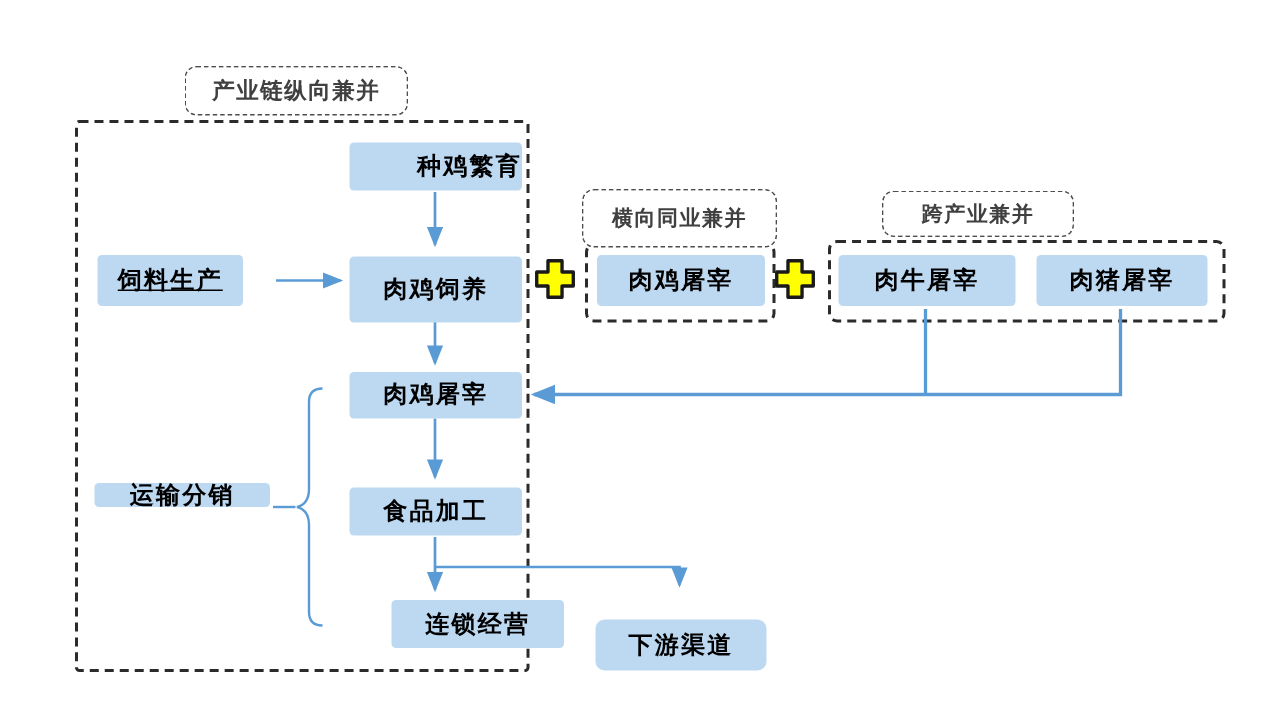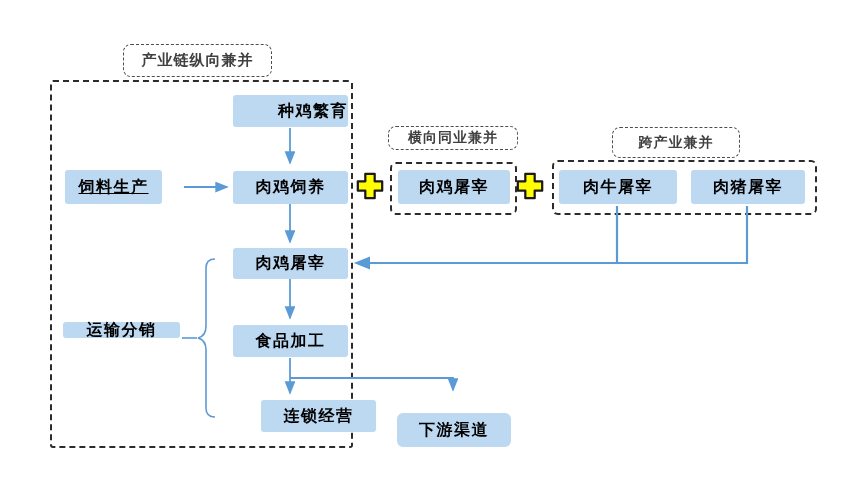--- a/index.html
+++ b/index.html
@@ -80,37 +80,37 @@
 
     <path d="M617,206 L617,263" fill="none" stroke="#5b9bd5" stroke-width="2.2"></path>
     <path d="M747,206 L747,263 L356,263" fill="none" stroke="#5b9bd5" stroke-width="2.2" marker-end="url(#ah)"></path>
 
     <path d="M182,338 L197,338" stroke="#5b9bd5" stroke-width="1.6"></path>
     <path d="M215,259 Q206,259 206,268 L206,326 Q206,336 198,338 Q206,340 206,350 L206,408 Q206,417 215,417" fill="none" stroke="#5b9bd5" stroke-width="1.6"></path>
   </svg>
 
   <div class="abs node" style="left:233px;top:95px;width:115px;height:32px;padding-left:45px;">种鸡繁育</div>
   <div class="abs node" style="left:65px;top:170px;width:97px;height:34px;text-decoration:underline;">饲料生产</div>
-  <div class="abs node" style="left:233px;top:171px;width:115px;height:33px;">肉鸡饲养</div>
+  <div class="abs node" style="left:233px;top:171px;width:115px;height:44px;">肉鸡饲养</div>
   <div class="abs node" style="left:233px;top:248px;width:115px;height:31px;">肉鸡屠宰</div>
   <div class="abs node" style="left:233px;top:325px;width:115px;height:32px;">食品加工</div>
   <div class="abs node" style="left:233px;top:400px;width:115px;height:32px;margin-left:28px;">连锁经营</div>
   <div class="abs node" style="left:63px;top:322px;width:117px;height:16px;">运输分销</div>
 
   <svg class="plus-svg" style="left:355px;top:171px;" width="30" height="30" viewBox="0 0 32 32">
     <path d="M11,3 h10 v8 h8 v10 h-8 v8 h-10 v-8 h-8 v-10 h8 z" fill="#ffff00" stroke="#1a1a1a" stroke-width="2.4" stroke-linejoin="round"></path>
   </svg>
   <svg class="plus-svg" style="left:515px;top:171px;" width="30" height="30" viewBox="0 0 32 32">
     <path d="M11,3 h10 v8 h8 v10 h-8 v8 h-10 v-8 h-8 v-10 h8 z" fill="#ffff00" stroke="#1a1a1a" stroke-width="2.4" stroke-linejoin="round"></path>
   </svg>
 
-  <div class="abs chip" style="left:388px;top:126px;width:130px;height:24px;">横向同业兼并</div>
+  <div class="abs chip" style="left:388px;top:126px;width:130px;height:39px;">横向同业兼并</div>
   <div class="abs dash-group" style="left:390px;top:162px;width:127px;height:53px;"></div>
   <div class="abs node" style="left:398px;top:170px;width:112px;height:34px;">肉鸡屠宰</div>
 
-  <div class="abs chip" style="left:612px;top:127px;width:128px;height:31px;">跨产业兼并</div>
+  <div class="abs chip" style="left:588px;top:127px;width:128px;height:31px;">跨产业兼并</div>
   <div class="abs dash-group" style="left:552px;top:160px;width:265px;height:55px;"></div>
   <div class="abs node" style="left:559px;top:170px;width:118px;height:34px;">肉牛屠宰</div>
   <div class="abs node" style="left:691px;top:170px;width:114px;height:34px;">肉猪屠宰</div>
 
   <div class="abs node bordered" style="left:395px;top:411px;width:118px;height:38px;">下游渠道</div>
 
 </div>
 
 </body></html>

